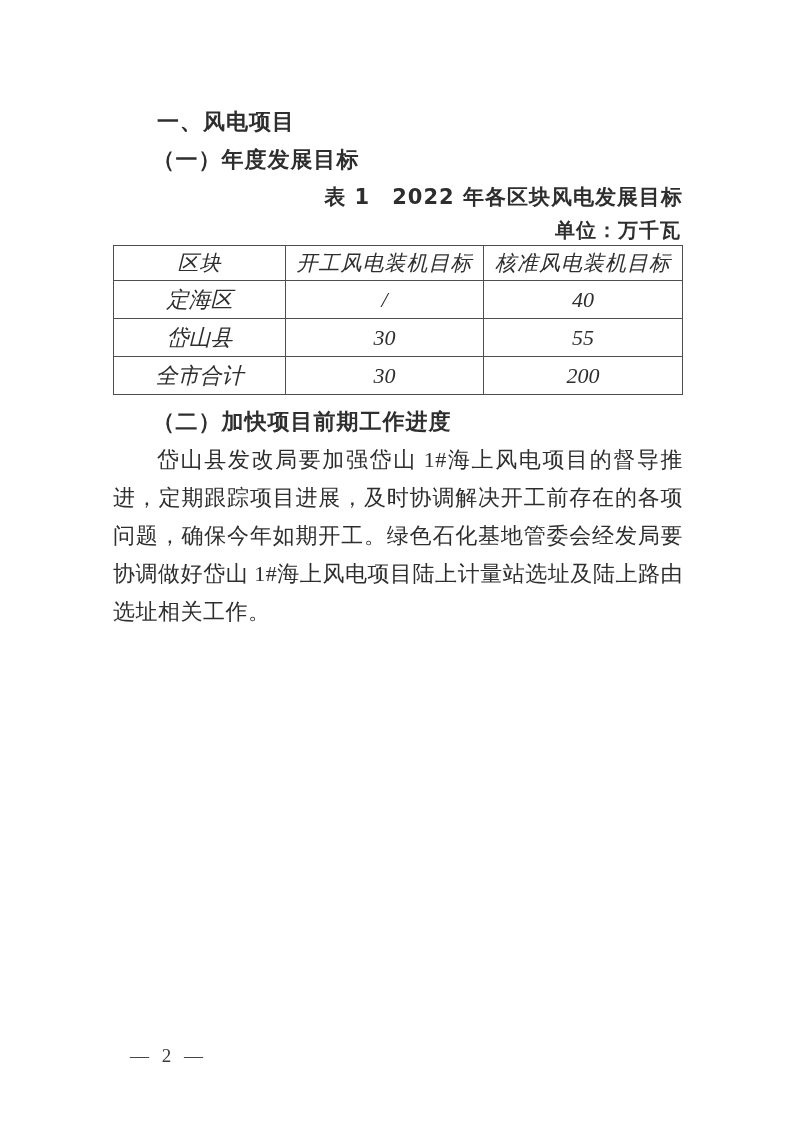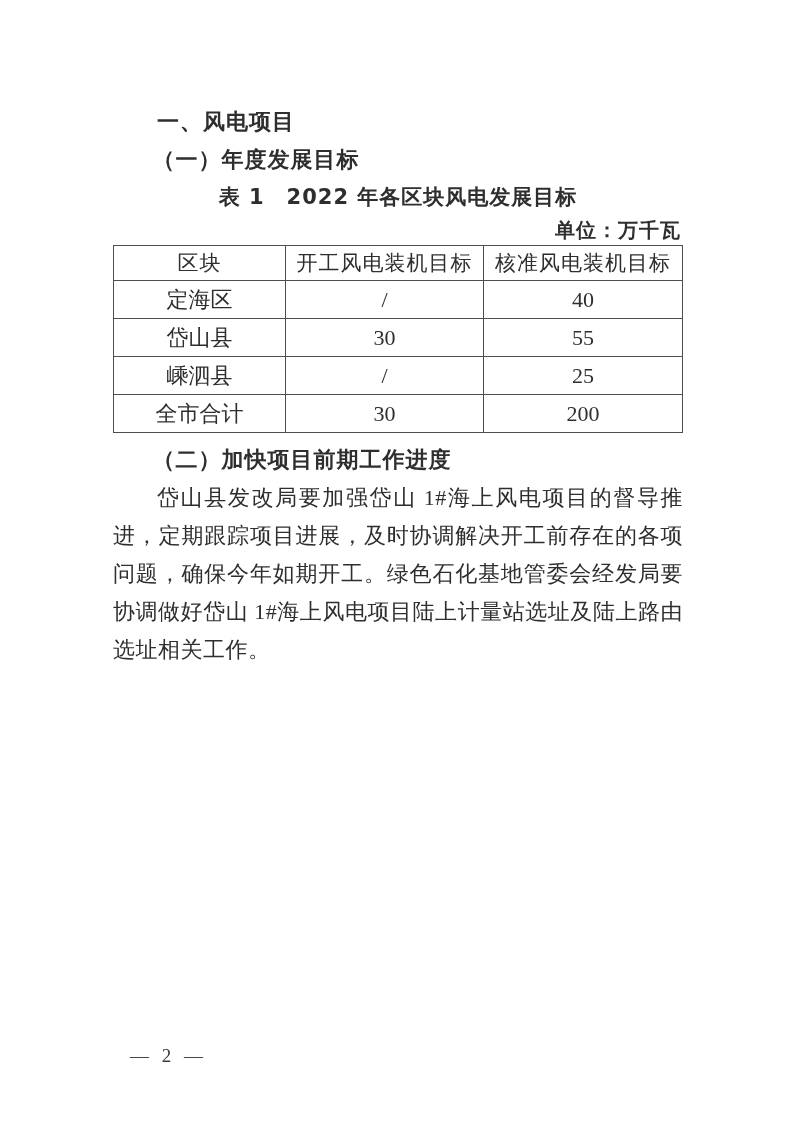--- a/index.html
+++ b/index.html
@@ -41,37 +41,38 @@
     line-height: 38px;
     text-indent: 2em;
     text-align: justify;
     letter-spacing: 0.5px;
   }
   .table-title {
     font-family: "DejaVu Sans", "Liberation Sans", sans-serif;
     font-weight: bold;
     font-size: 21px;
     line-height: 36px;
-    text-align: center;
+    text-align: right;
     letter-spacing: 1px;
   }
   .unit-line {
     font-family: Liberation Serif, serif;
     font-weight: bold;
     font-size: 20px;
     line-height: 30px;
     text-align: right;
     padding-right: 2px;
     letter-spacing: 1px;
   }
   table.data-table {
     width: 569px;
     border-collapse: collapse;
     table-layout: fixed;
     margin: 0;
+    font-style: italic;
   }
   table.data-table col.c1 { width: 172px; }
   table.data-table col.c2 { width: 198px; }
   table.data-table col.c3 { width: 199px; }
   table.data-table th, table.data-table td {
     border: 1.5px solid #4e4e4e;
     text-align: center;
     vertical-align: middle;
     font-weight: normal;
     padding: 0;
@@ -129,25 +130,20 @@
           <td>定海区</td>
           <td>/</td>
           <td>40</td>
         </tr>
         <tr>
           <td>岱山县</td>
           <td>30</td>
           <td>55</td>
         </tr>
         <tr>
-          <td>嵊泗县</td>
-          <td>/</td>
-          <td>25</td>
-        </tr>
-        <tr>
           <td>全市合计</td>
           <td>30</td>
           <td>200</td>
         </tr>
       </tbody>
     </table>
 
     <div class="h3-spacer"></div>
 
     <div class="sub-title">（二）加快项目前期工作进度</div>

